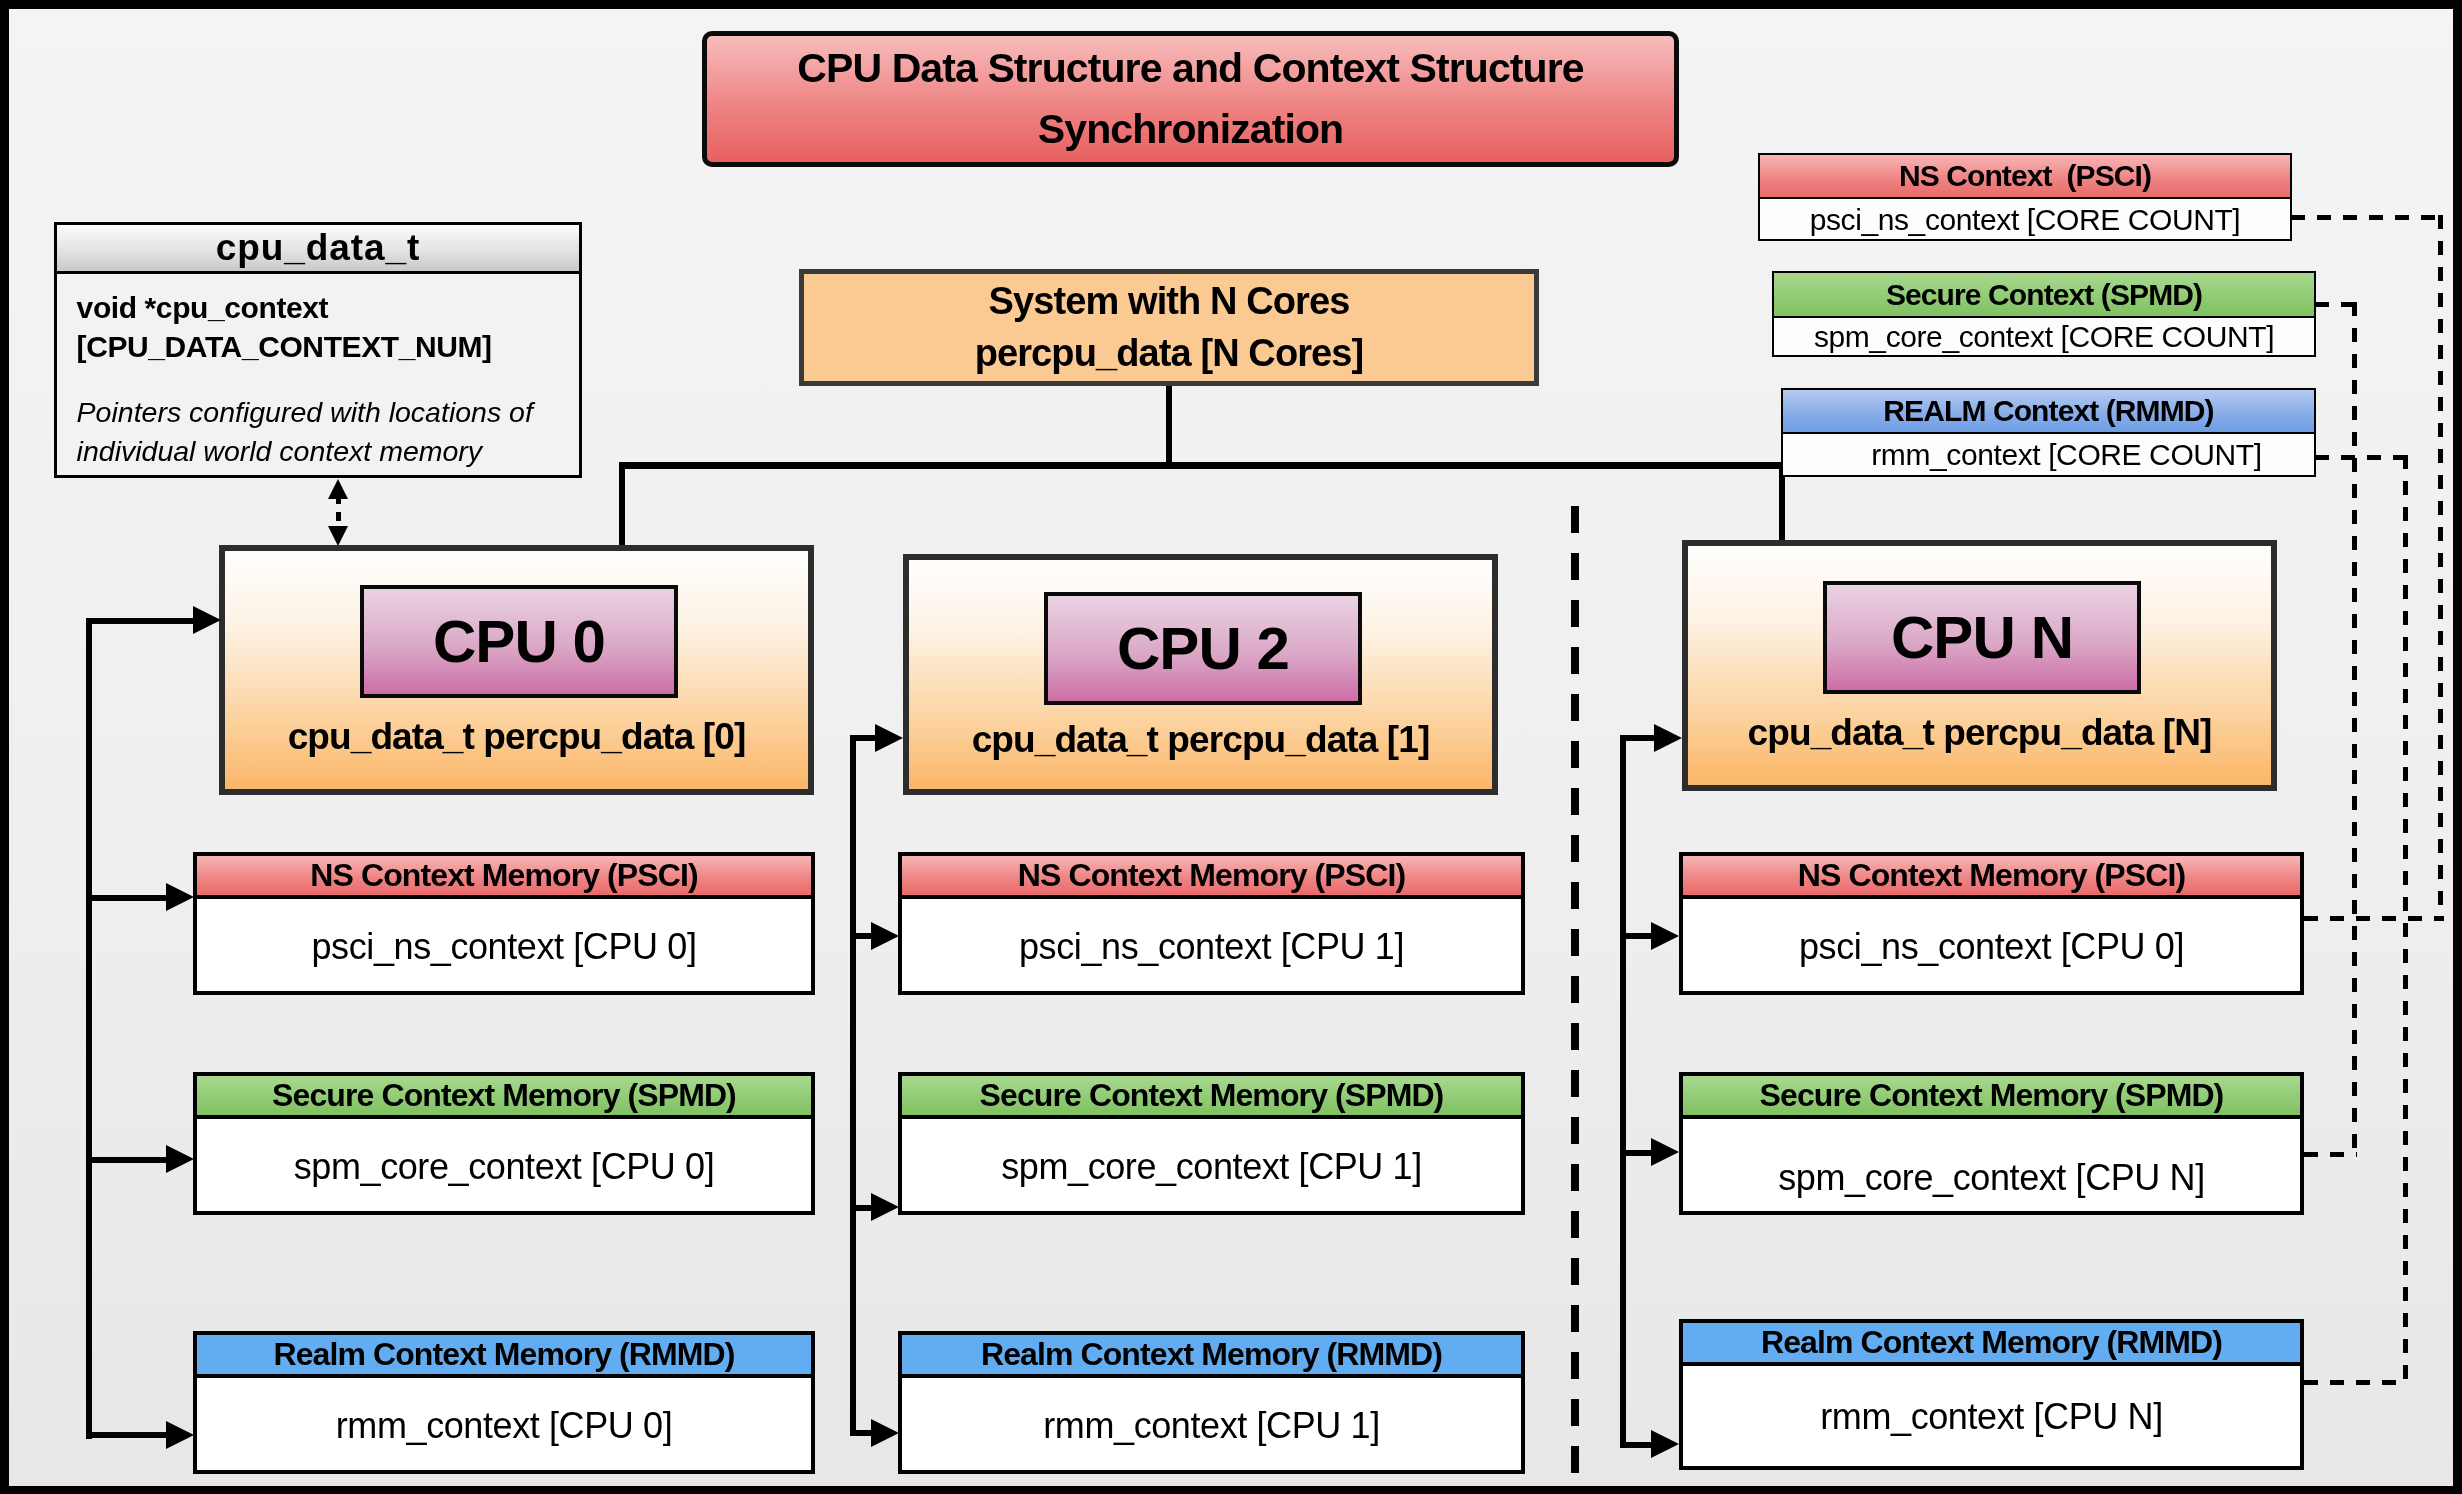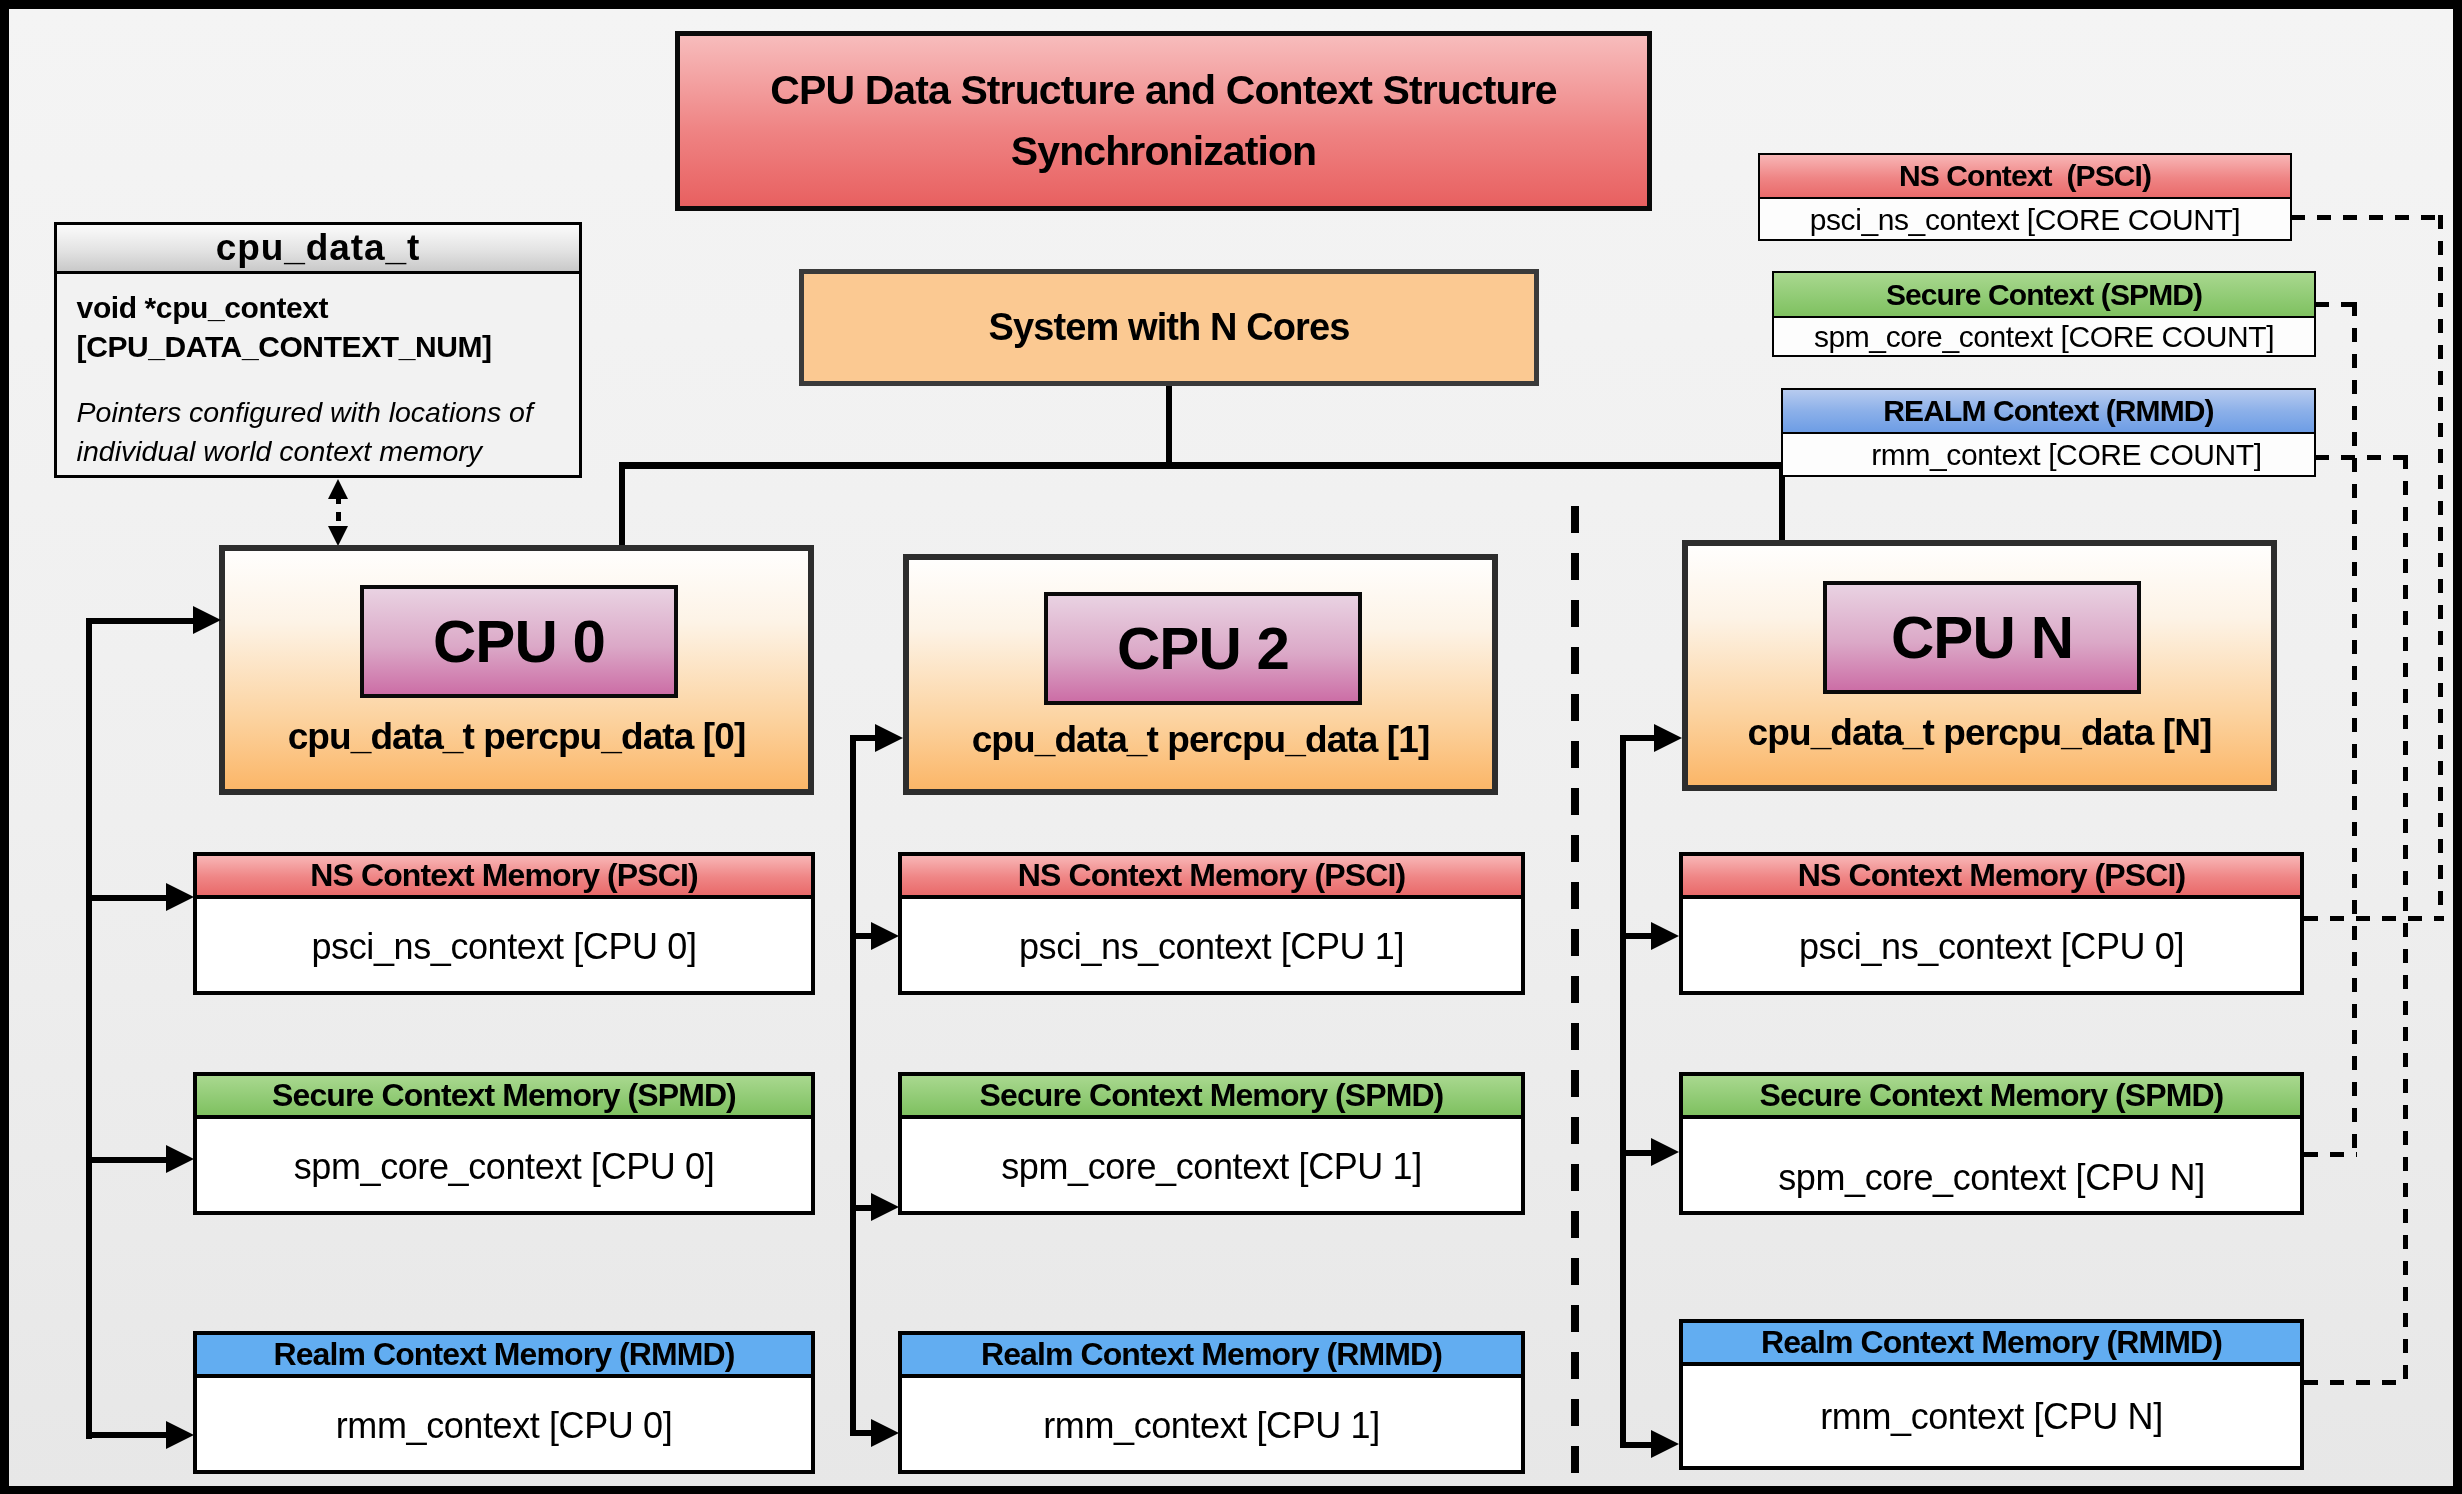--- a/index.html
+++ b/index.html
@@ -82,40 +82,41 @@
   .dash-sm{ background:repeating-linear-gradient(180deg,#000 0 9px, transparent 9px 17px); }
   .arr-r { width:0; height:0; border-top:14.3px solid transparent; border-bottom:14.3px solid transparent; border-left:28px solid #000; }
   .arr-up   { width:0; height:0; border-left:10.7px solid transparent; border-right:10.7px solid transparent; border-bottom:20.5px solid #000; }
   .arr-down { width:0; height:0; border-left:10.7px solid transparent; border-right:10.7px solid transparent; border-top:20.5px solid #000; }
 </style>
 </head>
 <body>
 
 <div class="canvas">
 
-  <div class="abs title-box" style="left:666px; top:22px; width:977px; height:180px;">
+  <div class="abs title-box" style="left:693px; top:22px; width:977px; height:136px;border-radius:10px;">
     <span>CPU Data Structure and Context Structure Synchronization</span>
   </div>
 
   <div class="abs struct-box" style="left:45px; top:213px; width:528px; height:256px;">
     <div class="struct-header">
       <span>cpu_data_t</span>
     </div>
     <div class="struct-body">
       <div class="struct-field">void *cpu_context [CPU_DATA_CONTEXT_NUM]</div>
       <div class="struct-note">Pointers configured with locations of individual world context memory</div>
     </div>
   </div>
 
   <div class="abs arr-up" style="left:319px; top:470px;"></div>
   <div class="abs dash-sm" style="left:327px; top:486px; width:5.3px; height:36px;"></div>
   <div class="abs arr-down" style="left:319px; top:517px;"></div>
 
   <div class="abs system-box" style="left:790px; top:260px; width:740px; height:117px;">
     <span>System with N Cores</span>
+    <span>percpu_data [N Cores]</span>
   </div>
 
   <div class="abs ln" style="left:1157px; top:377px; width:6.2px; height:79px;"></div>
   <div class="abs ln" style="left:610px;  top:453px; width:1167px; height:7.1px;"></div>
   <div class="abs ln" style="left:610px;  top:453px; width:6.2px; height:86px;"></div>
   <div class="abs ln" style="left:1770px; top:453px; width:6.2px; height:82px;"></div>
 
   <div class="abs legend-box" style="left:1749px; top:144px; width:534px; height:88px;">
     <div class="lg-header hdr-red" style="height:42px;">
       <span>NS Context  (PSCI)</span>

